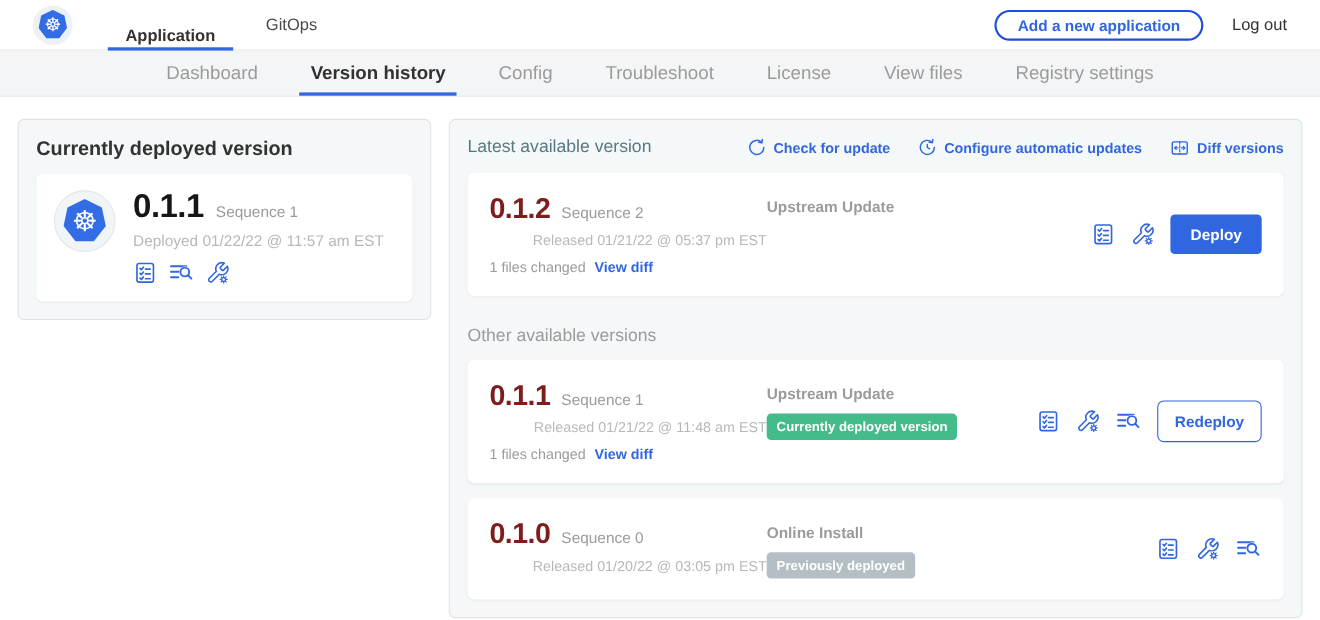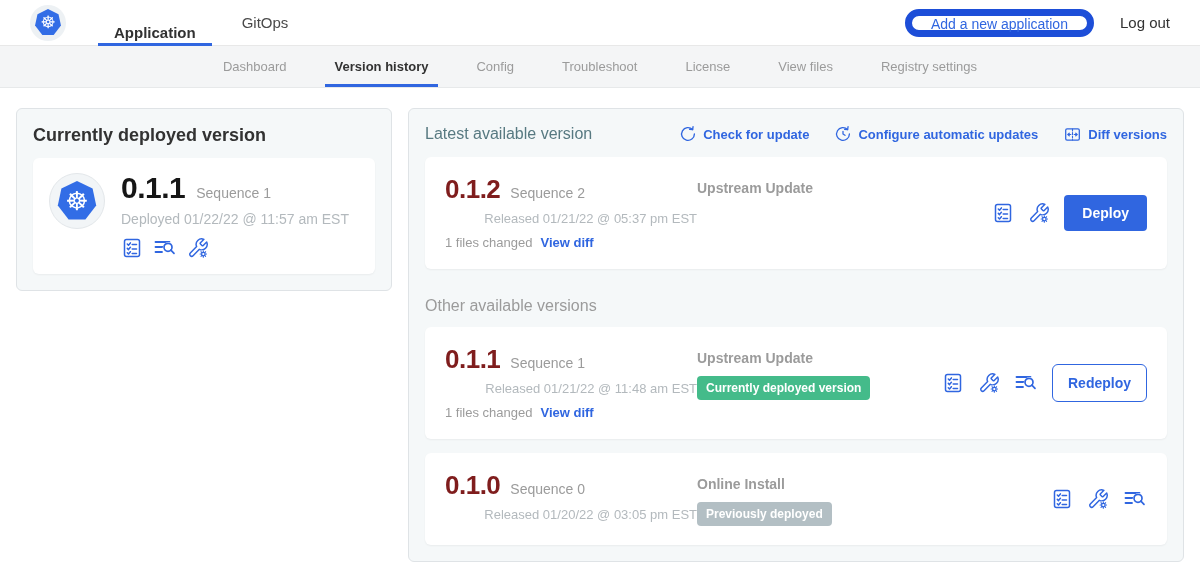--- a/index.html
+++ b/index.html
@@ -16,26 +16,26 @@
   .header { display:flex; align-items:center; height:46px; padding:0 30px; border-bottom:1px solid #e8e8e8; background:#fff; }
   .logo-badge { width:36px; height:36px; border-radius:50%; background:#edf1f4; display:flex; align-items:center; justify-content:center; margin-right:32px; flex:0 0 auto; }
   .k8s-hept { background:#326de6; color:#fff; display:flex; align-items:center; justify-content:center;
     clip-path:polygon(50% 0%, 89% 19%, 98% 61%, 71% 96%, 29% 96%, 2% 61%, 11% 19%); }
   .logo-badge .k8s-hept { width:27px; height:27px; font-size:17px; }
   .app-tabs { display:flex; height:46px; }
   .app-tab { position:relative; display:flex; align-items:center; padding:0 16px; margin-right:14px; font-size:15px; color:#4a4a4a; cursor:pointer; }
   .app-tab.active { font-weight:bold; color:#323232;margin-top:20px; }
   .app-tab.active::after { content:""; position:absolute; left:0; right:0; bottom:0; height:3px; background:#3066e0; }
   .header-right { margin-left:auto; display:flex; align-items:center; gap:26px; }
-  .pill-btn { height:28px; padding:0 19px; border-radius:16px; border:7px solid #1d4ed8; background:#fff; color:#3066e0; font-size:14px; font-weight:normal; font-family:inherit; cursor:pointer; }
+  .pill-btn { height:28px; padding:0 19px; border-radius:16px; border:2px solid #1d4ed8; background:#fff; color:#3066e0; font-size:14px; font-weight:bold; font-family:inherit; cursor:pointer; }
   .logout { font-size:15px; color:#323232; cursor:pointer; }
 
   
   .subnav { height:42px; background:#f4f5f6; border-bottom:1px solid #e7e9ea; display:flex; justify-content:center; gap:48px; }
-  .subnav-tab { position:relative; display:flex; align-items:center; font-size:13px; color:#9b9b9b; cursor:pointer; }
+  .subnav-tab { position:relative; display:flex; align-items:center; font-size:17px; color:#9b9b9b; cursor:pointer; }
   .subnav-tab.active { color:#323232; font-weight:bold; }
   .subnav-tab.active::after { content:""; position:absolute; left:-10px; right:-10px; bottom:0; height:3px; background:#3066e0; }
 
   
   .main { display:flex; align-items:flex-start; gap:16px; padding:20px 16px; }
 
   .card-panel { background:#f5f8f9; border:1px solid #dfe3e6; border-radius:6px; padding:14px 16px 16px; }
   .deployed-card { width:376px; flex:0 0 auto; }
   .deployed-card h2 { margin:2px 0 12px; font-size:18px; color:#323232; }
   .white-card { background:#fff; border-radius:6px; box-shadow:0 1px 2px rgba(0,0,0,.05); }

